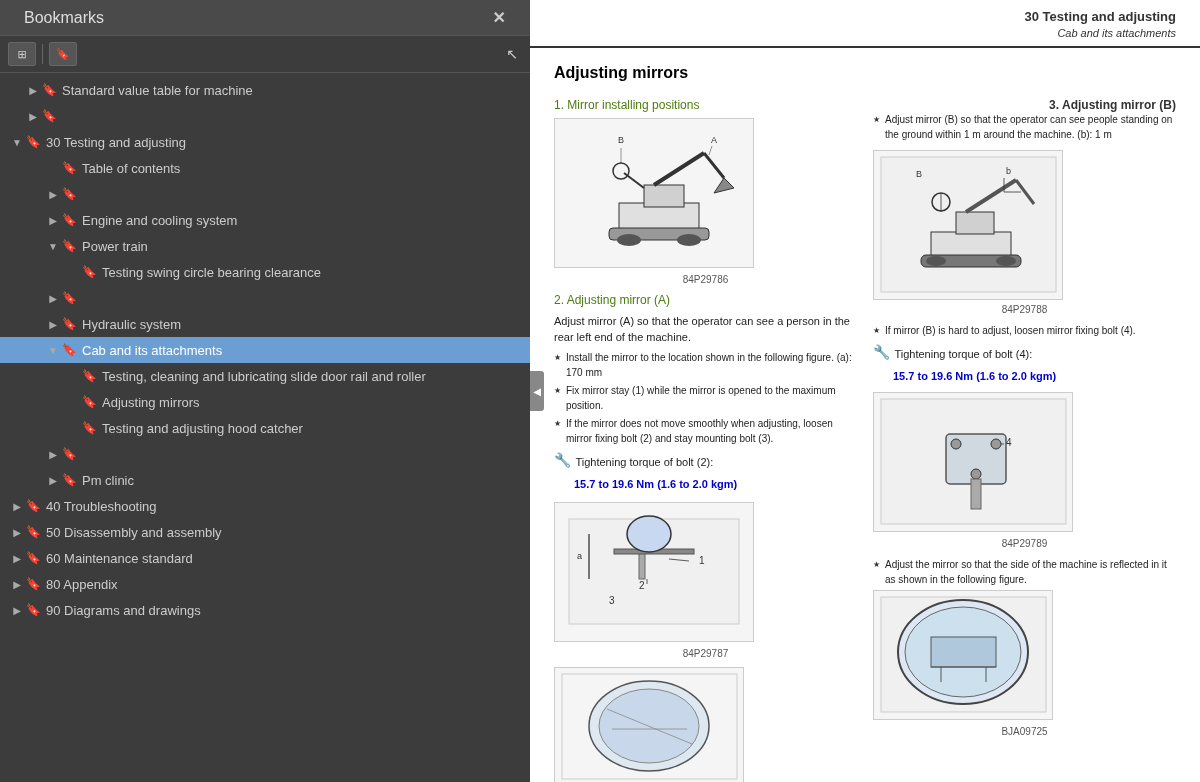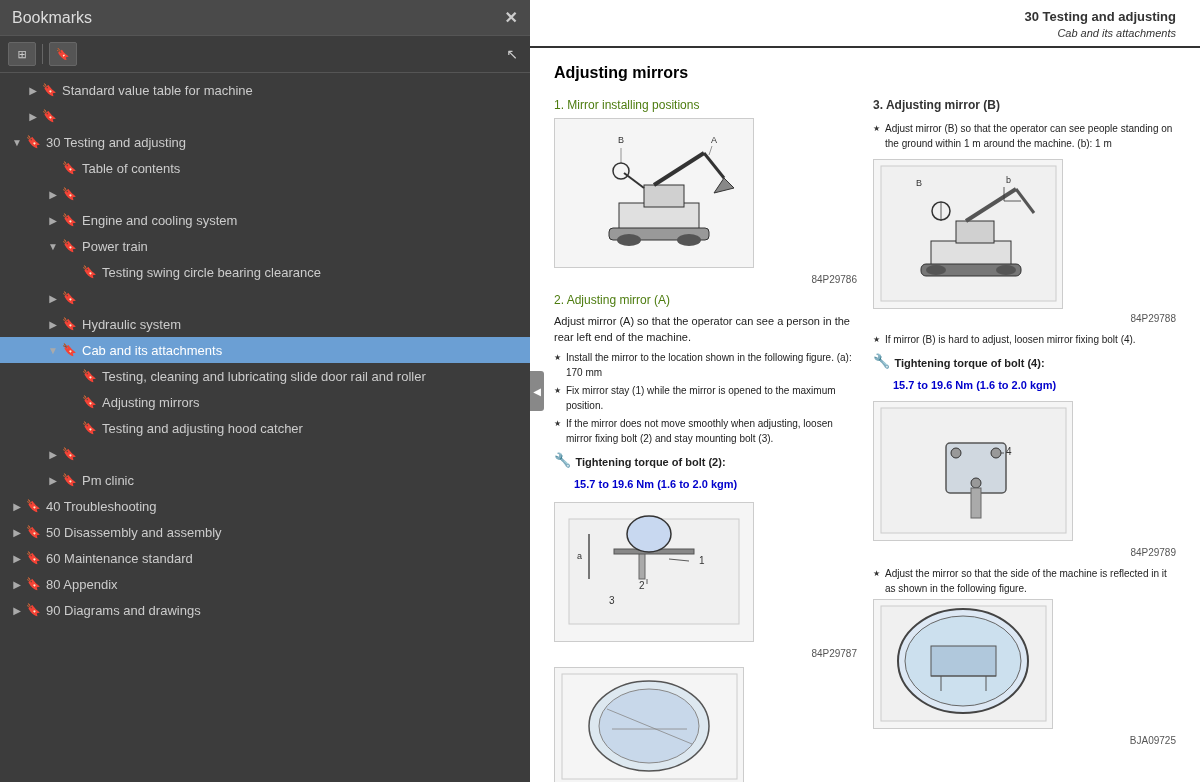--- a/index.html
+++ b/index.html
@@ -15,21 +15,21 @@
       flex-direction: column;
       color: #ddd;
       position: relative;
     }
 
     #bookmarks-header {
       display: flex;
       align-items: center;
       justify-content: space-between;
       background: #4a4a4a;
-      padding: 8px 12px;
+      padding: 8px 24px;
       border-bottom: 1px solid #555;
     }
     #close-btn {
       cursor: pointer;
       color: #ccc;
       font-size: 16px;
       font-weight: bold;
     }
 
     #toolbar {
@@ -190,21 +190,21 @@
       display: flex;
       align-items: center;
       justify-content: center;
       margin-bottom: 6px;
       position: relative;
     }
 
     .fig-caption {
       font-size: 10px;
       color: #555;
-      text-align: right;
+      text-align: center;
       margin-bottom: 8px;
     }
 
     .body-text {
       font-size: 11px;
       color: #222;
       line-height: 1.5;
       margin-bottom: 4px;
     }
 
@@ -220,31 +220,32 @@
       content: "★";
       position: absolute;
       left: 0;
       font-size: 8px;
       top: 2px;
       color: #333;
     }
 
     .bold-note {
       font-size: 11px;
-      font-weight: bold;
+      font-weight: normal;
       color: #222;
       margin-top: 6px;
       margin-bottom: 2px;
     }
 
     .section-num {
       font-size: 12px;
       font-weight: bold;
-      margin-bottom: 9px;
+      margin-bottom: 0;
       color: #333;
+      text-align: right;
     }
 
     .wrench-line {
       display: flex;
       align-items: center;
       gap: 4px;
       margin: 4px 0;
     }
     .wrench-icon {
       font-size: 14px;

